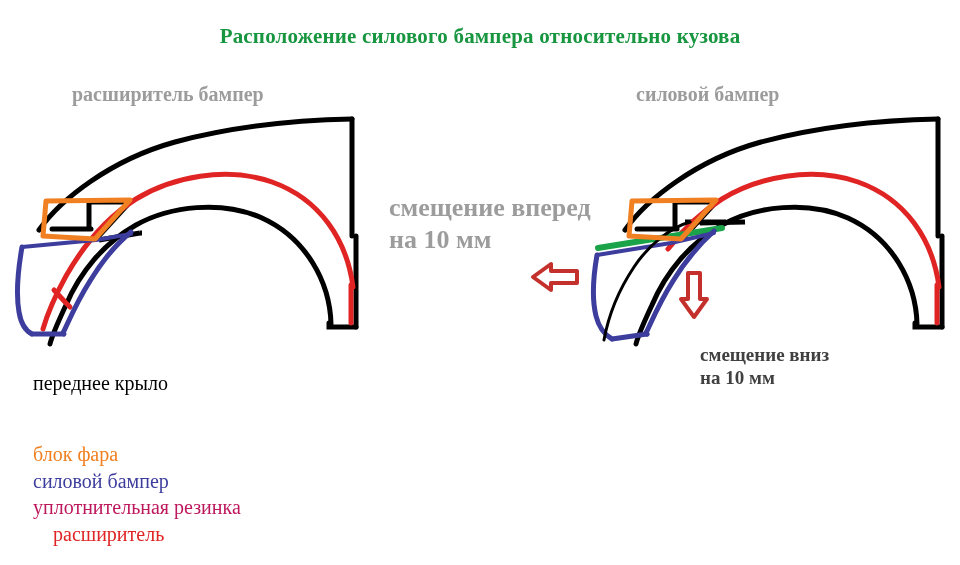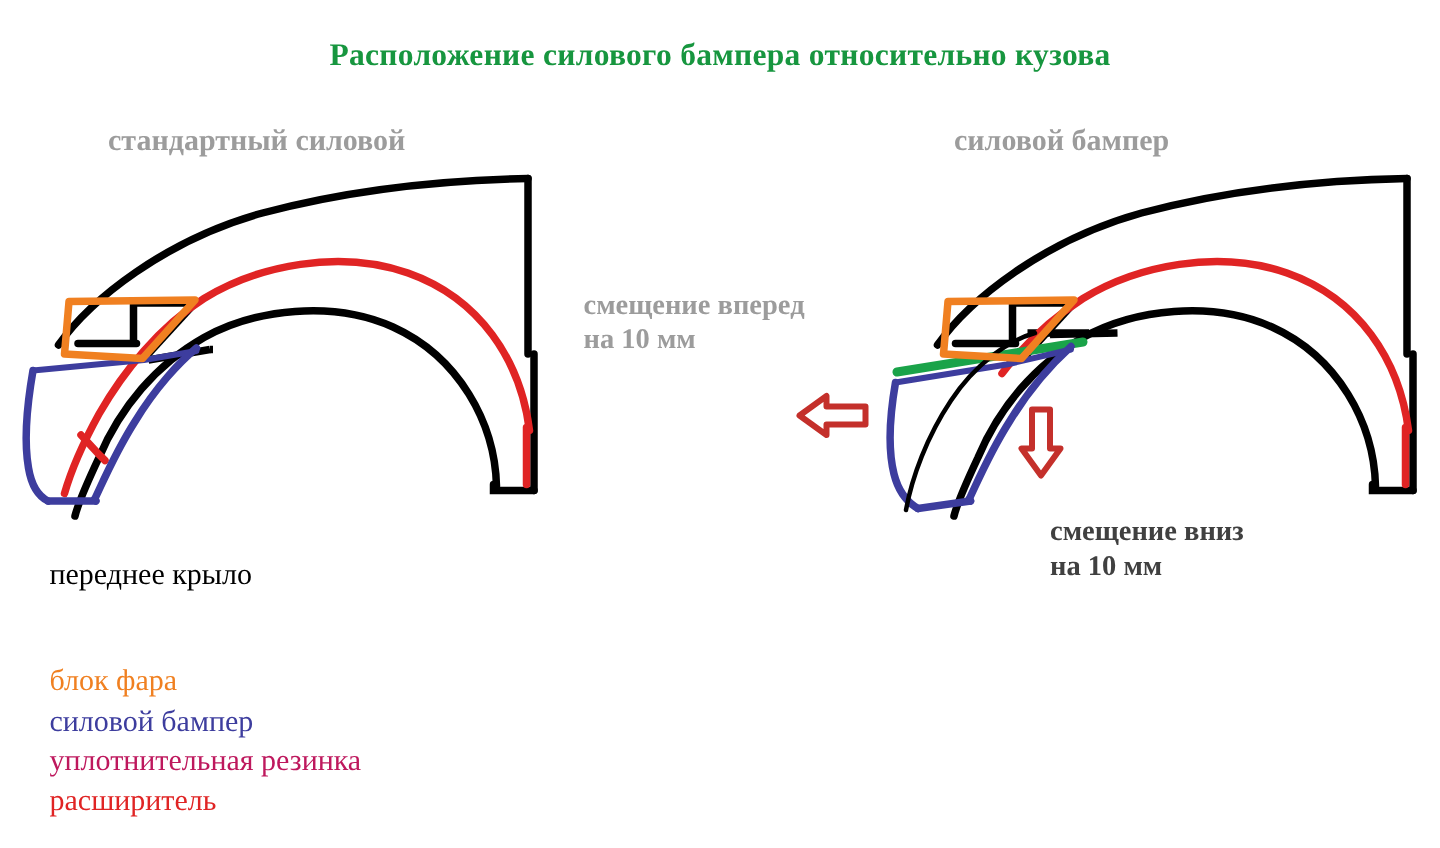--- a/index.html
+++ b/index.html
@@ -39,21 +39,21 @@
   }
   #label-power {
     left: 636px;
     top: 82px;
     font-size: 20px;
     color: #9c9c9c;
   }
   #shift-forward {
     left: 389px;
     top: 192px;
-    font-size: 19px;
+    font-size: 26px;
     color: #9c9c9c;
   }
   #shift-down {
     left: 700px;
     top: 343px;
     font-size: 19px;
     color: #404040;
   }
   #legend {
     position: absolute;
@@ -176,34 +176,34 @@
     <g>
       <path d="M 533 277 L 551 264 L 551 271 L 577 271 L 577 283 L 551 283 L 551 290 Z" fill="none" stroke="#c4302b" stroke-width="4" stroke-linejoin="round"></path>
     </g>
     <g>
       <path d="M 688 273 L 700 273 L 700 299 L 707 299 L 694 317 L 681 299 L 688 299 Z" fill="none" stroke="#c4302b" stroke-width="4" stroke-linejoin="round"></path>
     </g>
   </svg>
 
   <div class="txt" id="title">Расположение силового бампера относительно кузова</div>
 
-  <div class="txt" id="label-standard">стандартный силовой</div>
+  <div class="txt" id="label-standard">расширитель бампер</div>
   <div class="txt" id="label-power">силовой бампер</div>
 
   <div class="txt" id="shift-forward">
     <div>смещение вперед</div>
     <div>на 10 мм</div>
   </div>
 
   <div class="txt" id="shift-down">
     <div>смещение вниз</div>
     <div>на 10 мм</div>
   </div>
 
   <div id="legend">
       <div class="legend-item" style="color: rgb(0, 0, 0);">переднее крыло</div>
       <div class="legend-item" style="color: rgb(240, 128, 33); margin-top: 44px;">блок фара</div>
       <div class="legend-item" style="color: rgb(61, 61, 158);">силовой бампер</div>
       <div class="legend-item" style="color: #be185d;">уплотнительная резинка</div>
-      <div class="legend-item" style="color: rgb(224, 36, 36);">расширитель</div>
+      <div class="legend-item" style="color: rgb(224, 36, 36); margin-left: 20px;">расширитель</div>
     </div>
 
 </div>
 
 </body></html>

